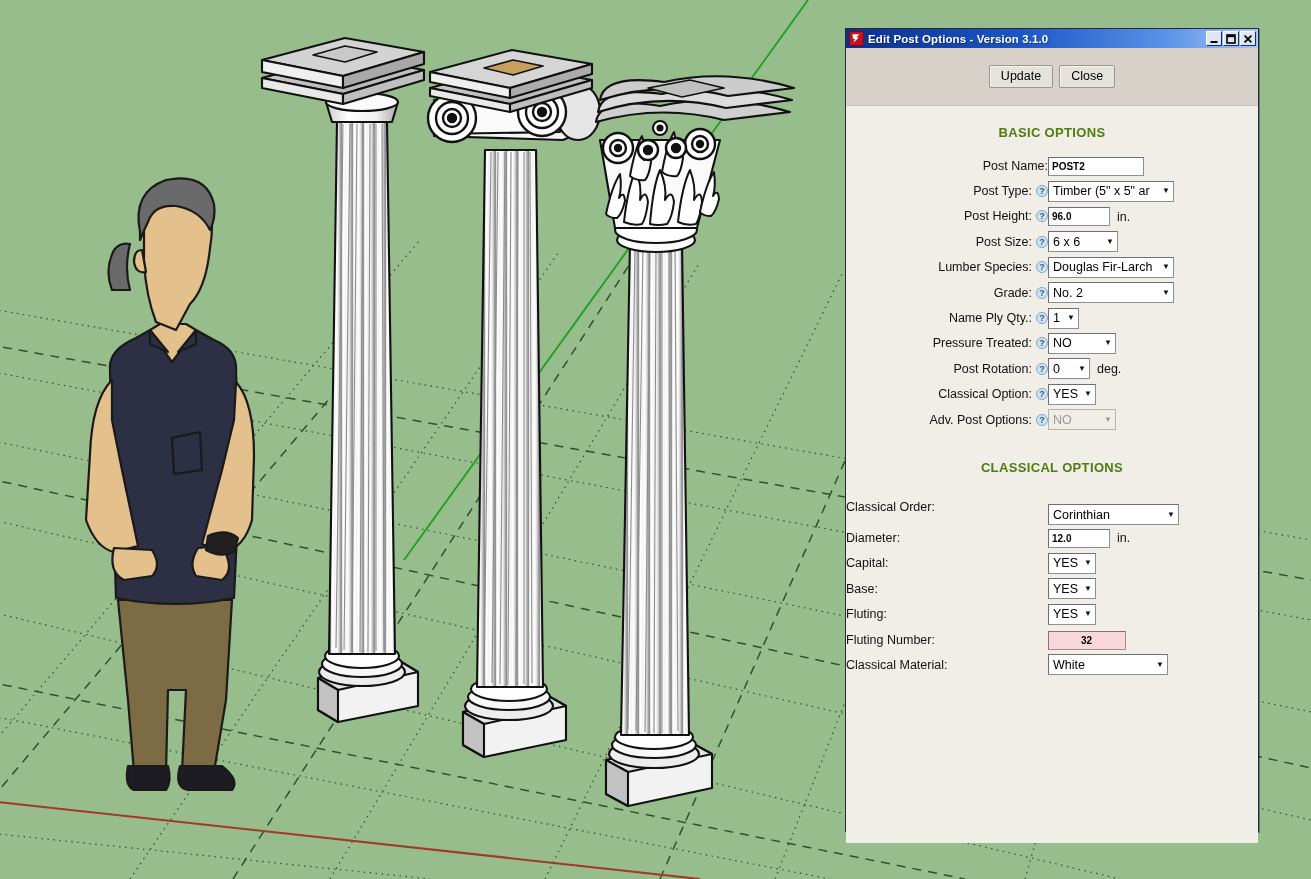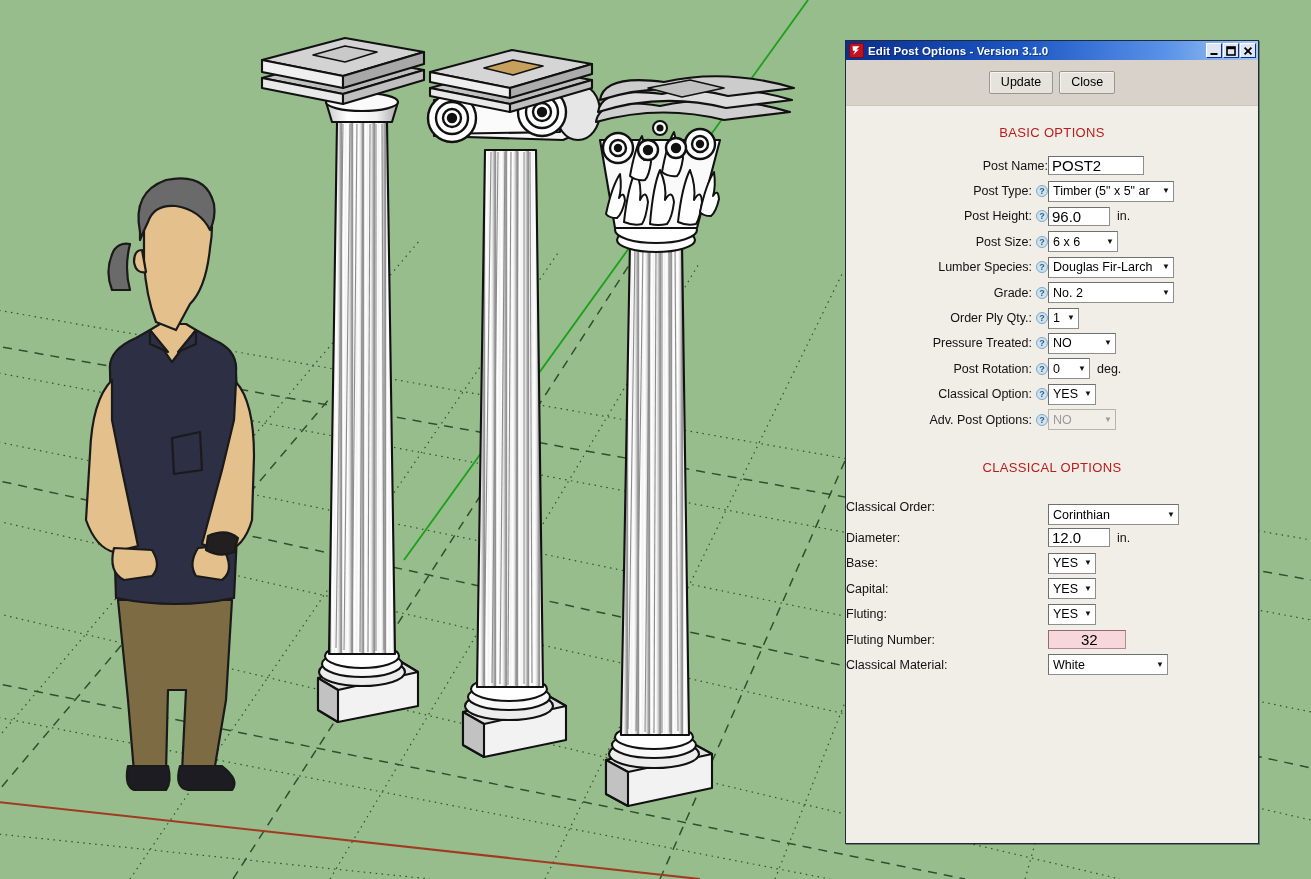--- a/index.html
+++ b/index.html
@@ -20,21 +20,21 @@
   
   #viewport {
     position: absolute; inset: 0;
     width: 1311px; height: 879px;
   }
   #viewport svg { display: block; }
 
   
   #dialog {
     position: absolute;
-    left: 845px; top: 40px;
+    left: 845px; top: 28px;
     width: 414px; height: 804px;
     border: 1px solid #20293f;
     background: #f1eee8;
     box-shadow: 1px 1px 0 rgba(0,0,0,.35);
   }
   .titlebar {
     height: 19px;
     background: linear-gradient(to right, #0b2f8e 0%, #1b56c4 42%, #5b93e8 78%, #a8c9f2 100%);
     display: flex; align-items: center;
     padding: 0 2px 0 3px;
@@ -67,21 +67,21 @@
     border: 1px solid #0b2f8e;
     border-top-color:#fff; border-left-color:#fff;
     display: flex; align-items: flex-end; justify-content: center;
     cursor: default;
     position: relative;
   }
   .win-btn svg { display:block; }
 
   .toolbar {
     background: #d8d2cb;
-    height: 46px;
+    height: 58px;
     display: flex; align-items: center; justify-content: center;
     gap: 6px;
     border-bottom: 1px solid #cdc6bd;
   }
   .tb-btn {
     font-family: "Liberation Sans", sans-serif;
     font-size: 12.5px;
     color: #000;
     background: #e6e2dc;
     border: 1px solid #9b958d;
@@ -94,23 +94,24 @@
   .body {
     background: #f1eee8;
     height: 737px;
     padding-top: 12px;
     overflow: hidden;
   }
 
   .section-title {
     text-align: center;
     font-size: 13px;
-    color: #b91c1c;
+    color: #4d7c0f;
     letter-spacing: .35px;
     margin: 7px 0 13px;
+    font-weight: bold;
   }
   .section-title.second { margin-top: 28px; }
 
   table.form { border-collapse: collapse; width: 100%; }
   table.form td { padding: 0; vertical-align: middle; }
   td.lbl {
     width: 202px;
     text-align: right;
     padding-right: 8px;
     font-size: 12.5px;
@@ -132,29 +133,30 @@
     line-height: 10px;
     text-align: center;
     font-weight: bold;
     vertical-align: 1px;
     margin-left: 4px;
     cursor: default;
   }
 
   .txt {
     font-family: "Liberation Sans", sans-serif;
-    font-size: 15px;
+    font-size: 10px;
     color: #000;
     background: #fff;
     border: 1px solid #8e8e8e;
     border-top-color: #6f6f6f;
     border-left-color: #6f6f6f;
     padding: 2px 3px;
     height: 19px;
     outline: none;
+    font-weight: bold;
   }
   .txt.w-name { width: 96px; }
   .txt.w-height { width: 62px; }
   .txt.w-diam { width: 62px; }
   .txt.err {
     background: #f7d7dc;
     border-color: #b08a90;
     border-top-color: #8d6b71;
     border-left-color: #8d6b71;
     width: 78px;
@@ -540,21 +542,21 @@
           <td class="ctl">
             <span class="sel w-grade">
               <span class="val">No. 2</span>
               <span class="arw">▼</span>
             </span>
           </td>
         </tr>
 
         <tr>
           <td class="lbl">
-            <span>Order Ply Qty.:</span><span class="help">?</span>
+            <span>Name Ply Qty.:</span><span class="help">?</span>
           </td>
           <td class="ctl">
             <span class="sel w-ply">
               <span class="val">1</span>
               <span class="arw">▼</span>
             </span>
           </td>
         </tr>
 
         <tr>
@@ -628,31 +630,31 @@
           <td class="lbl left-al">Diameter:</td>
           <td class="ctl">
             <span class="inline">
               <input class="txt w-diam" type="text" value="12.0" style="">
               <span class="unit">in.</span>
             </span>
           </td>
         </tr>
 
         <tr>
-          <td class="lbl left-al">Base:</td>
+          <td class="lbl left-al">Capital:</td>
           <td class="ctl">
             <span class="sel w-yn2">
               <span class="val">YES</span>
               <span class="arw">▼</span>
             </span>
           </td>
         </tr>
 
         <tr>
-          <td class="lbl left-al">Capital:</td>
+          <td class="lbl left-al">Base:</td>
           <td class="ctl">
             <span class="sel w-yn2">
               <span class="val">YES</span>
               <span class="arw">▼</span>
             </span>
           </td>
         </tr>
 
         <tr>
           <td class="lbl left-al">Fluting:</td>

